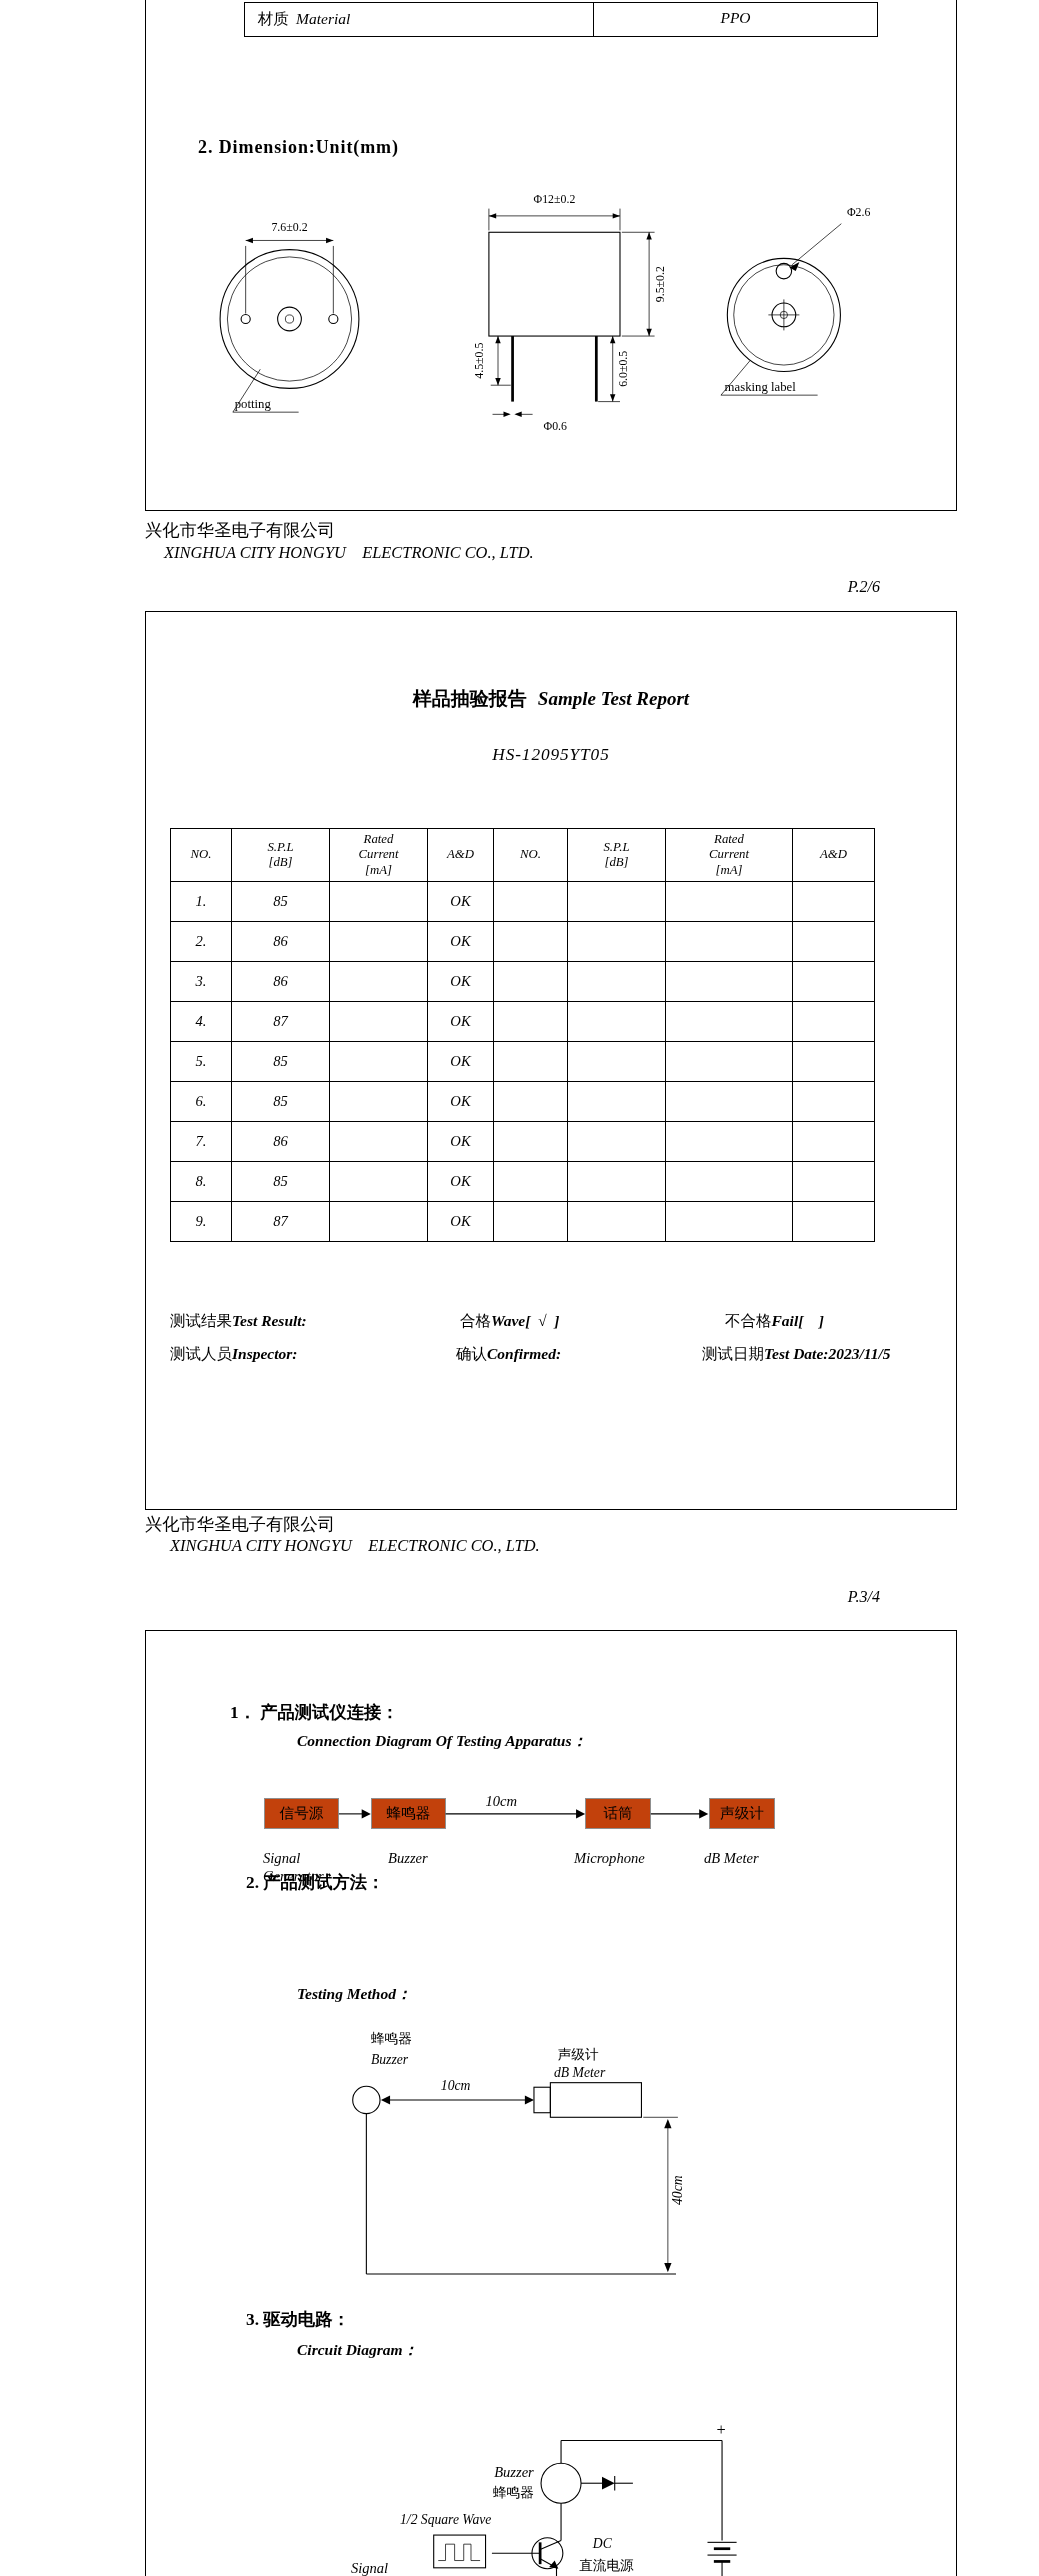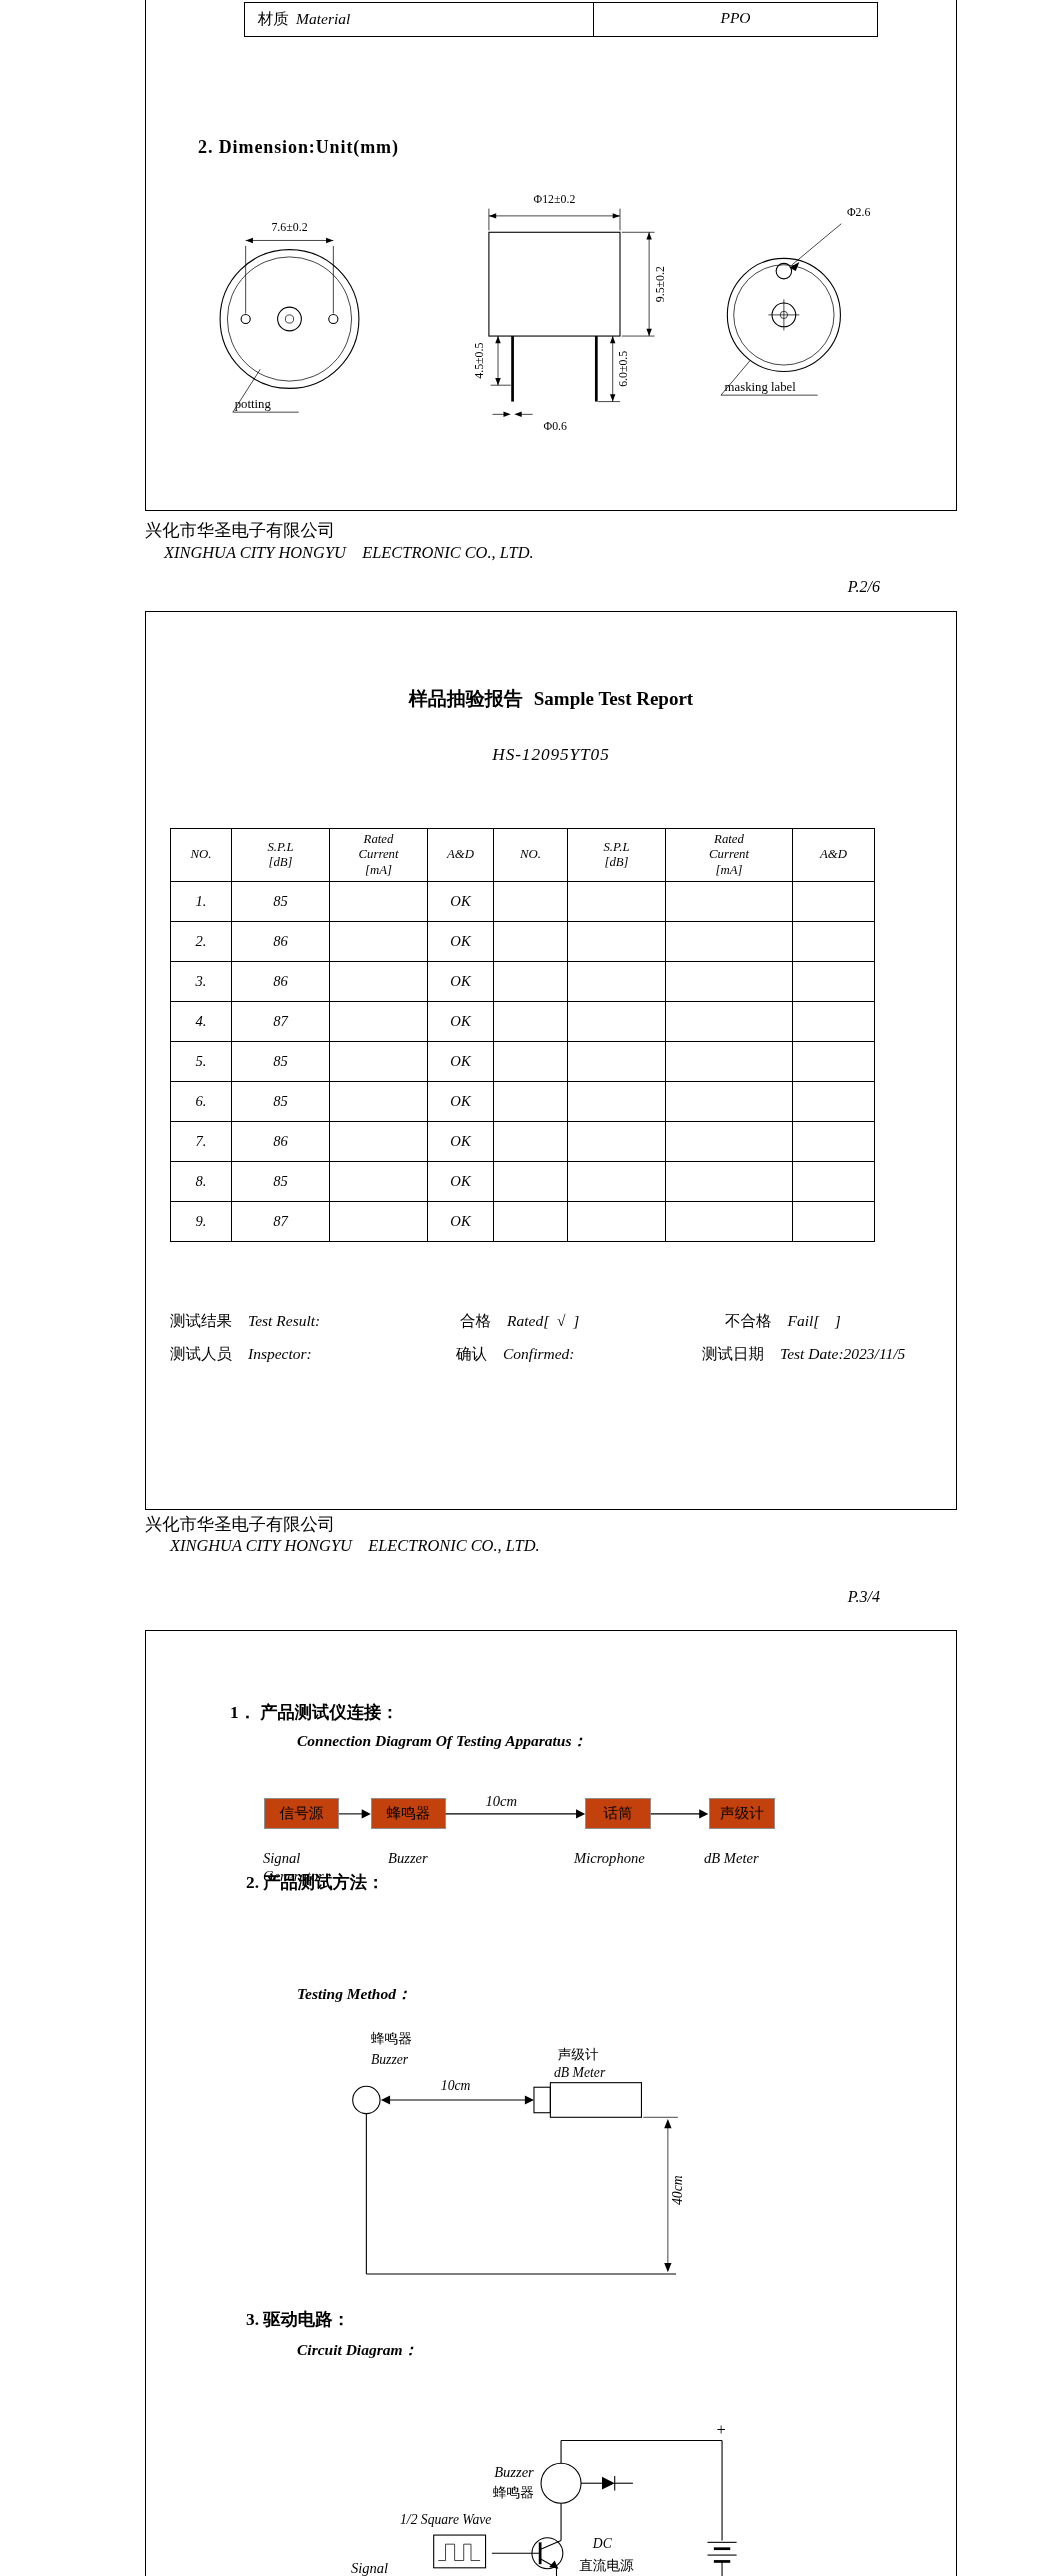--- a/index.html
+++ b/index.html
@@ -34,30 +34,30 @@
   svg .lbltxt { font-size:14px; }
 
   
   .company-cn { position:absolute; left:145px; font-size:17.3px; }
   .company-en { position:absolute; font-size:16.4px; font-style:italic; white-space:pre; }
   .pageno { position:absolute; left:145px; width:812px; text-align:right; padding-right:77px; font-style:italic; font-size:16px; }
 
   
   .report-title { position:absolute; left:145px; width:812px; top:686px; text-align:center; font-size:19px; }
   .report-title .cn { font-weight:bold; }
-  .report-title .en { font-weight:bold; margin-left:11px; }
+  .report-title .en { font-weight:bold; font-style:italic; margin-left:11px; }
   .report-model { position:absolute; left:145px; width:812px; top:745px; text-align:center; font-style:italic; font-size:17.3px; letter-spacing:0.9px; }
 
   .report-table { position:absolute; left:170px; top:828px; border-collapse:collapse; table-layout:fixed; }
   .report-table th, .report-table td { border:0.9px solid #000; text-align:center; vertical-align:middle; font-style:italic; font-weight:normal; }
   .report-table th { height:53px; font-size:12.8px; line-height:1.2; white-space:pre-line; }
   .report-table td { height:40px; font-size:14.6px; }
 
   .result-line { position:absolute; font-size:15.5px; }
-  .result-line .en { font-style:italic; margin-left:16px; white-space:pre; }
+  .result-line .en { font-style:italic; margin-left:0; white-space:pre;font-weight:bold; }
 
   
   .sec-cn { position:absolute; font-weight:bold; font-size:17.3px; }
   .sec-en { position:absolute; font-weight:bold; font-style:italic; font-size:15.5px;margin-left:28px; }
 
   .flow-box { position:absolute; top:1798px; height:31px; background:#c2410c; border:0.9px solid #8f8f8f; text-align:center; line-height:29px; font-size:14.6px; }
   .flow-label { position:absolute; top:1849px; font-style:italic; font-size:14.6px; line-height:1.25; white-space:pre-line; }
 </style>
 </head>
 <body>
@@ -295,21 +295,21 @@
         <td></td>
         <td></td>
       </tr>
     </tbody>
 </table>
 
 <div class="result-line" style="left:170px; top:1311px;">
   <span>测试结果</span><span class="en">Test Result:</span>
 </div>
 <div class="result-line" style="left:460px; top:1311px;">
-  <span>合格</span><span class="en">Rated[  √  ]</span>
+  <span>合格</span><span class="en">Wave[  √  ]</span>
 </div>
 <div class="result-line" style="left:725px; top:1311px;">
   <span>不合格</span><span class="en">Fail[    ]</span>
 </div>
 <div class="result-line" style="left:170px; top:1344px;">
   <span>测试人员</span><span class="en">Inspector:</span>
 </div>
 <div class="result-line" style="left:456px; top:1344px;">
   <span>确认</span><span class="en">Confirmed:</span>
 </div>

